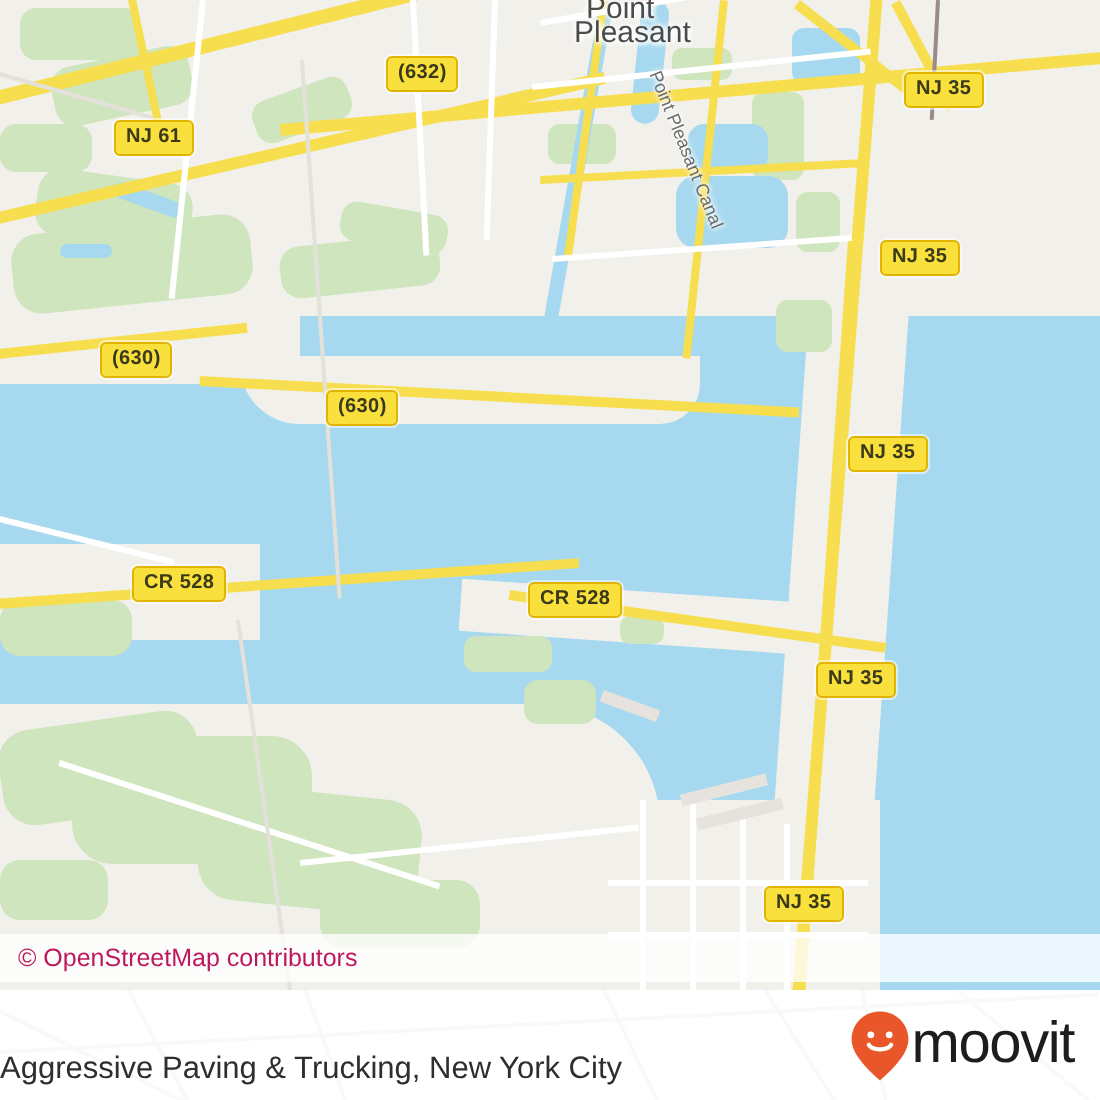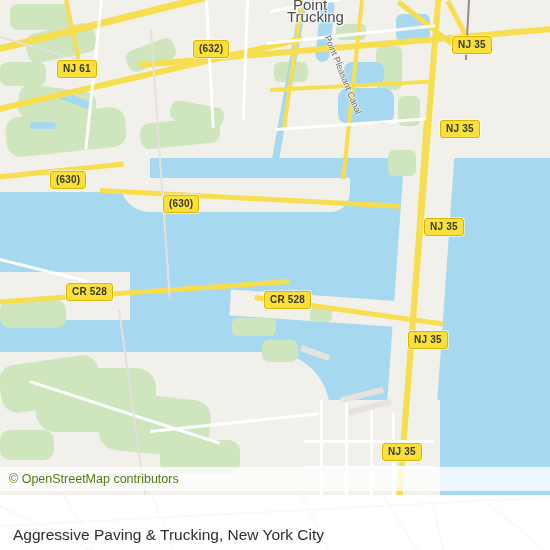--- a/index.html
+++ b/index.html
@@ -64,37 +64,37 @@
     border-right:12px solid transparent;border-top:12px solid #ffffff;
   }
 
   
   .attrib{
     position:absolute;left:0;top:467px;width:550px;height:24px;
     background:rgba(255,255,255,.78);
     display:flex;align-items:center;
   }
   .attrib span{
-    font-size:12.5px;color:#4d7c0f;padding-left:9px;
+    font-size:12.5px;color:#be185d;padding-left:9px;
   }
 
   
   .footer{
     position:absolute;left:0;top:495px;width:550px;height:55px;
     background:#ffffff;display:flex;align-items:center;
     justify-content:space-between;overflow:hidden;
   }
   .footer-wm{
     position:absolute;left:0;top:0;width:550px;height:55px;
     opacity:.13;pointer-events:none;
   }
   .footer-wm i{position:absolute;background:#cfd6db;transform-origin:0 0;display:block;}
   .footer-title{
     position:relative;z-index:2;
-    padding-left:13px;font-size:15.5px;color:#2e2e2e;white-space:nowrap;margin-top:25px;
+    font-size:15.5px;color:#2e2e2e;white-space:nowrap;margin-top:25px;
   }
   .brand{position:relative;z-index:2;display:flex;align-items:center;padding-right:13px;}
   .brand-word{font-size:29px;color:#1d1d1d;letter-spacing:-.7px;font-weight:normal;margin-left:1px;}
 </style>
 </head>
 <body>
 
 <div id="app">
 
   <div class="map">
@@ -183,35 +183,35 @@
     <div class="road-min" style="left:118px;top:310px;width:2px;height:190px;transform:rotate(-8deg);"></div>
     <div class="road-min" style="left:0px;top:36px;width:80px;height:2px;transform:rotate(16deg);"></div>
     <div class="road-rail" style="left:468px;top:0px;width:2px;height:60px;transform:rotate(3deg);"></div>
 
     <div class="bld" style="left:340px;top:392px;width:44px;height:6px;transform:rotate(-14deg);"></div>
     <div class="bld" style="left:348px;top:404px;width:44px;height:6px;transform:rotate(-14deg);"></div>
     <div class="bld" style="left:300px;top:350px;width:30px;height:6px;transform:rotate(20deg);"></div>
 
     <div id="shields">
         <div class="shield" style="left: 57px; top: 60px;">NJ 61</div>
-        <div class="shield" style="left: 193px; top: 40px; text-align: right;">(632)</div>
+        <div class="shield" style="left: 193px; top: 28px; text-align: right;">(632)</div>
         <div class="shield" style="left: 452px; top: 36px;">NJ 35</div>
         <div class="shield" style="left: 440px; top: 120px;">NJ 35</div>
         <div class="shield" style="left: 50px; top: 171px;">(630)</div>
         <div class="shield" style="left: 163px; top: 195px;">(630)</div>
         <div class="shield" style="left: 424px; top: 218px;">NJ 35</div>
         <div class="shield" style="left: 66px; top: 283px;">CR 528</div>
         <div class="shield" style="left: 264px; top: 291px;">CR 528</div>
         <div class="shield" style="left: 408px; top: 331px;">NJ 35</div>
         <div class="shield" style="left: 382px; top: 443px;">NJ 35</div>
       </div>
 
     <div id="places">
         <div class="placelbl" style="left: 293px; top: -4px; font-size: 15px;">Point</div>
-        <div class="placelbl" style="left: 287px; top: 8px; font-size: 15px;">Trucking</div>
+        <div class="placelbl" style="left: 287px; top: 8px; font-size: 15px;">Pleasant</div>
       </div>
 
     <div class="canal-lbl" style="left:332px;top:34px;transform:rotate(68deg);transform-origin:0 0;">Point Pleasant Canal</div>
 
 
     <div class="attrib">
       <span>© OpenStreetMap contributors</span>
     </div>
   </div>
 
@@ -222,14 +222,25 @@
       <i style="left:150px;top:-10px;width:160px;height:2px;transform:rotate(70deg);"></i>
       <i style="left:300px;top:-6px;width:120px;height:2px;transform:rotate(64deg);"></i>
       <i style="left:380px;top:-6px;width:140px;height:2px;transform:rotate(58deg);"></i>
       <i style="left:0px;top:30px;width:550px;height:2px;transform:rotate(-3deg);"></i>
       <i style="left:430px;top:-10px;width:120px;height:2px;transform:rotate(78deg);"></i>
       <i style="left:480px;top:0px;width:90px;height:2px;transform:rotate(40deg);"></i>
     </div>
 
     <div class="footer-title">Aggressive Paving &amp; Trucking, New York City</div>
 
+    <div class="brand">
+      <span style="line-height:0;">
+        <svg width="30" height="36" viewBox="0 0 30 36" aria-hidden="true">
+          <path d="M15 0.8 C6.9 0.8 0.8 7 0.8 14.6 C0.8 22.8 10.4 31 15 35.2 C19.6 31 29.2 22.8 29.2 14.6 C29.2 7 23.1 0.8 15 0.8 Z" fill="#e8562a"></path>
+          <circle cx="10.4" cy="12.4" r="1.7" fill="#ffffff"></circle>
+          <circle cx="19.6" cy="12.4" r="1.7" fill="#ffffff"></circle>
+          <path d="M9.4 17.4 C11 20.4 19 20.4 20.6 17.4" fill="none" stroke="#ffffff" stroke-width="2.1" stroke-linecap="round"></path>
+        </svg>
+      </span>
+      <span class="brand-word">moovit</span>
+    </div>
   </div>
 </div>
 
 </body></html>

